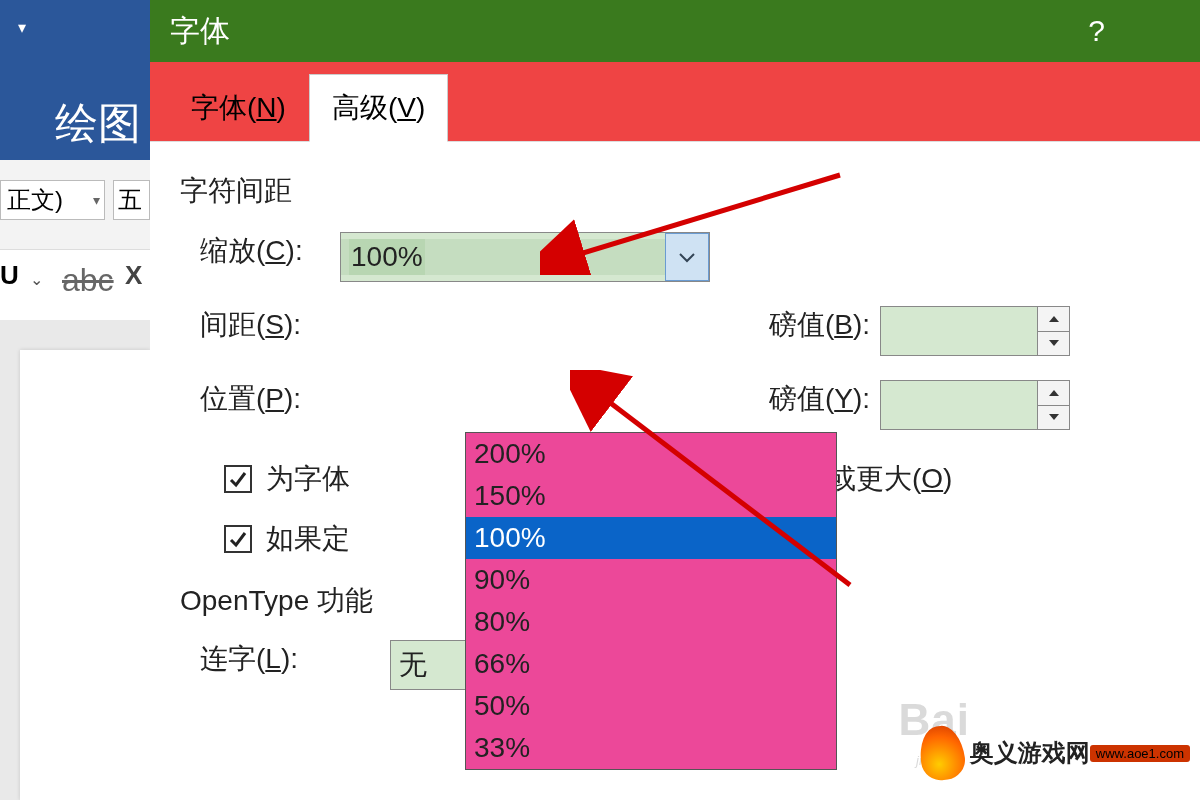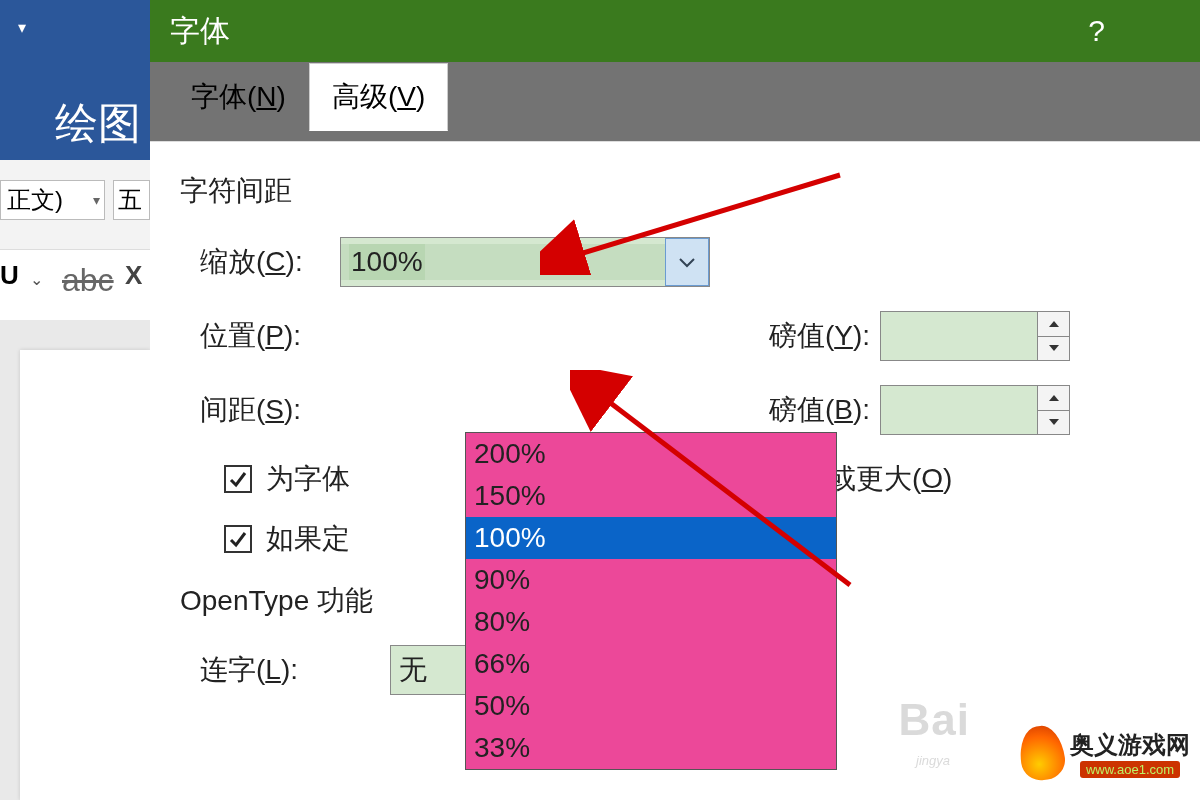--- a/index.html
+++ b/index.html
@@ -20,29 +20,29 @@
   .x-btn { position:absolute; left:125px; top:260px; font-size:26px; font-weight:bold; color:#444;}
 
   .doc-area { position:absolute; left:0; top:320px; width:150px; height:480px; background:#e9e9e9; }
   .doc-page { position:absolute; left:20px; top:350px; width:130px; height:450px; background:#fff; box-shadow:0 0 4px rgba(0,0,0,0.15);}
 
   
   .dlg { position:absolute; left:150px; top:0; width:1050px; height:800px; background:#fff; }
   .dlg-title { height:62px; background:#3a7a1e; color:#fff; display:flex; align-items:center; padding-left:20px; font-size:30px; }
   .dlg-help { position:absolute; right:95px; top:14px; color:#fff; font-size:30px; }
 
-  .tab-strip { height:80px; background:#737373; display:flex; align-items:flex-start; padding-left:18px; border-bottom:1px solid #ddd;}
+  .tab-strip { height:80px; background:#ef4444; display:flex; align-items:flex-end; padding-left:18px; border-bottom:1px solid #ddd;}
   .tab { padding:14px 22px; font-size:28px; border:1px solid transparent; position:relative; top:1px;}
   .tab.active { background:#fff; border:1px solid #ccc; border-bottom:1px solid #fff;}
   .tab u { text-decoration:underline; }
 
   .pane { padding:20px 30px; font-size:28px; color:#222; position:relative; }
   .section-title { font-size:28px; margin:10px 0 22px 0; }
 
-  .row { display:flex; align-items:center; height:60px; margin-bottom:14px; }
+  .row { display:flex; align-items:flex-start; height:60px; margin-bottom:14px; }
   .lbl { width:160px; text-align:left; padding-left:20px;}
   .lbl u { text-decoration:underline;}
   .combo { height:50px; border:1px solid #888; background:#d5e8d0; display:flex; align-items:center; position:relative;}
   .combo-text { padding-left:8px; font-size:28px; flex:1;}
   .combo-btn { width:44px; height:100%; border-left:1px solid #888; background:#eef5ec; display:flex; align-items:center; justify-content:center;}
   .combo-btn svg{width:18px;height:12px;}
   .scale-combo { width:370px; }
   .scale-combo .combo-text { background:#c5ddc0; }
   .scale-combo .sel { background:#b8d6b2; display:inline-block; padding:2px 2px;}
   .scale-combo .combo-btn { background:#cfe2f3; border:1px solid #6a9bd1;}
@@ -71,23 +71,23 @@
 
   
   .arrow { position:absolute; z-index:20; pointer-events:none;}
 
   
   .wm1 { position:absolute; right:230px; bottom:55px; font-size:44px; font-weight:bold; color:rgba(150,150,150,0.35); font-family:Arial; letter-spacing:1px;}
   .wm1b { position:absolute; right:250px; bottom:32px; font-size:13px; color:rgba(150,150,150,0.35); font-style:italic;text-align:right;}
   .logo { position:absolute; right:10px; bottom:20px; display:flex; align-items:center;}
   .logo-flame{width:44px;height:54px;position:relative;margin-right:6px;}
   .logo-flame::before{content:"";position:absolute;inset:0;background:radial-gradient(circle at 40% 70%, #ffcc00 0%, #ff6600 60%, #cc3300 100%);border-radius:50% 50% 50% 50% / 70% 70% 40% 40%;transform:rotate(-8deg);}
-  .logo-text{display:flex;flex-direction:column;align-items:center;text-align:center;}
+  .logo-text{display:flex;flex-direction:row;align-items:center;text-align:center;}
   .logo-text .cn{font-size:24px;font-weight:bold;color:#222;}
-  .logo-text .url{font-size:13px;background:#cc3300;color:#bef264;padding:1px 6px;border-radius:3px;}
+  .logo-text .url{font-size:13px;background:#cc3300;color:#000000;padding:1px 6px;border-radius:3px;}
 </style>
 </head>
 <body>
 
 <div class="word-strip">
   <span class="qat-arrow">▾</span>
   <span class="draw-tab">绘图</span>
 </div>
 <div class="ribbon-below"></div>
 <div class="font-combo">
@@ -128,44 +128,44 @@
         <div class="combo-text"><span class="sel">100%</span></div>
         <div class="combo-btn">
           <svg viewBox="0 0 18 12">
               <polyline points="2,3 9,10 16,3" fill="none" stroke="#345" stroke-width="2"></polyline>
             </svg>
         </div>
       </div>
     </div>
 
     <div class="row">
+      <div class="lbl"><span>间距</span>(<u>S</u>):</div>
+      <div style="width:370px"></div>
+      <div class="right-lbl"><span>磅值</span>(<u>B</u>):</div>
+      <div class="spin">
+        <div class="spin-text"></div>
+        <div class="spin-btns">
+            <div>
+              <svg viewBox="0 0 12 8">
+                <polygon points="6,1 11,7 1,7" fill="#333"></polygon>
+              </svg>
+            </div>
+            <div>
+              <svg viewBox="0 0 12 8">
+                <polygon points="1,1 11,1 6,7" fill="#333"></polygon>
+              </svg>
+            </div>
+          </div>
+      </div>
+    </div>
+
+    <div class="row">
       <div class="lbl"><span>位置</span>(<u>P</u>):</div>
       <div style="width:370px"></div>
       <div class="right-lbl"><span>磅值</span>(<u>Y</u>):</div>
-      <div class="spin">
-        <div class="spin-text"></div>
-        <div class="spin-btns">
-            <div>
-              <svg viewBox="0 0 12 8">
-                <polygon points="6,1 11,7 1,7" fill="#333"></polygon>
-              </svg>
-            </div>
-            <div>
-              <svg viewBox="0 0 12 8">
-                <polygon points="1,1 11,1 6,7" fill="#333"></polygon>
-              </svg>
-            </div>
-          </div>
-      </div>
-    </div>
-
-    <div class="row">
-      <div class="lbl"><span>间距</span>(<u>S</u>):</div>
-      <div style="width:370px"></div>
-      <div class="right-lbl"><span>磅值</span>(<u>B</u>):</div>
       <div class="spin">
         <div class="spin-text"></div>
         <div class="spin-btns">
             <div>
               <svg viewBox="0 0 12 8">
                 <polygon points="6,1 11,7 1,7" fill="#333"></polygon>
               </svg>
             </div>
             <div>
               <svg viewBox="0 0 12 8">

